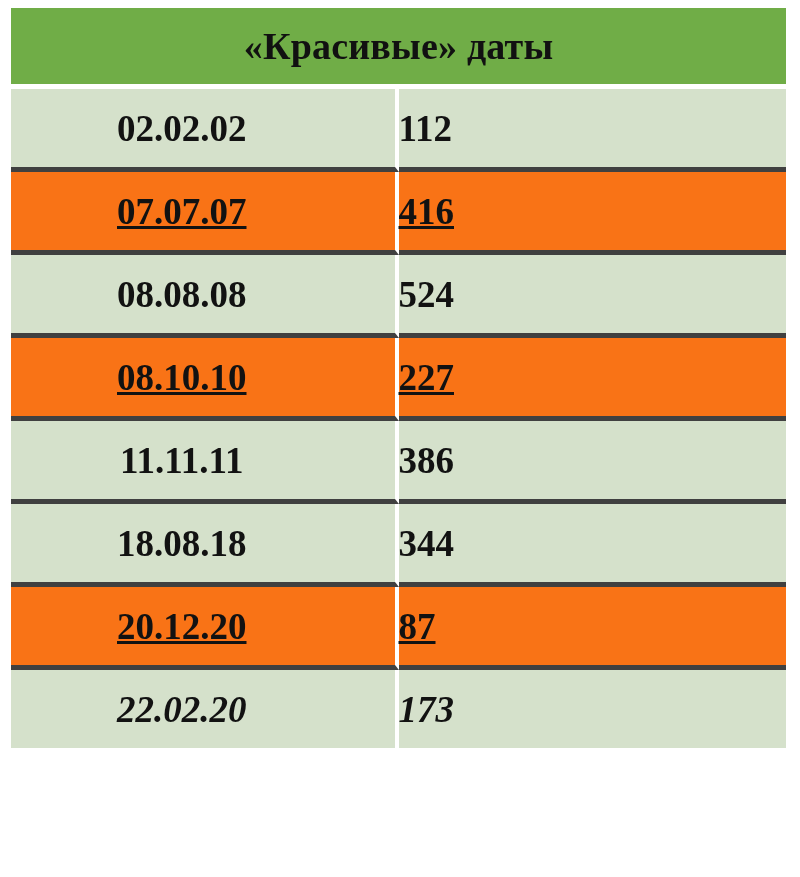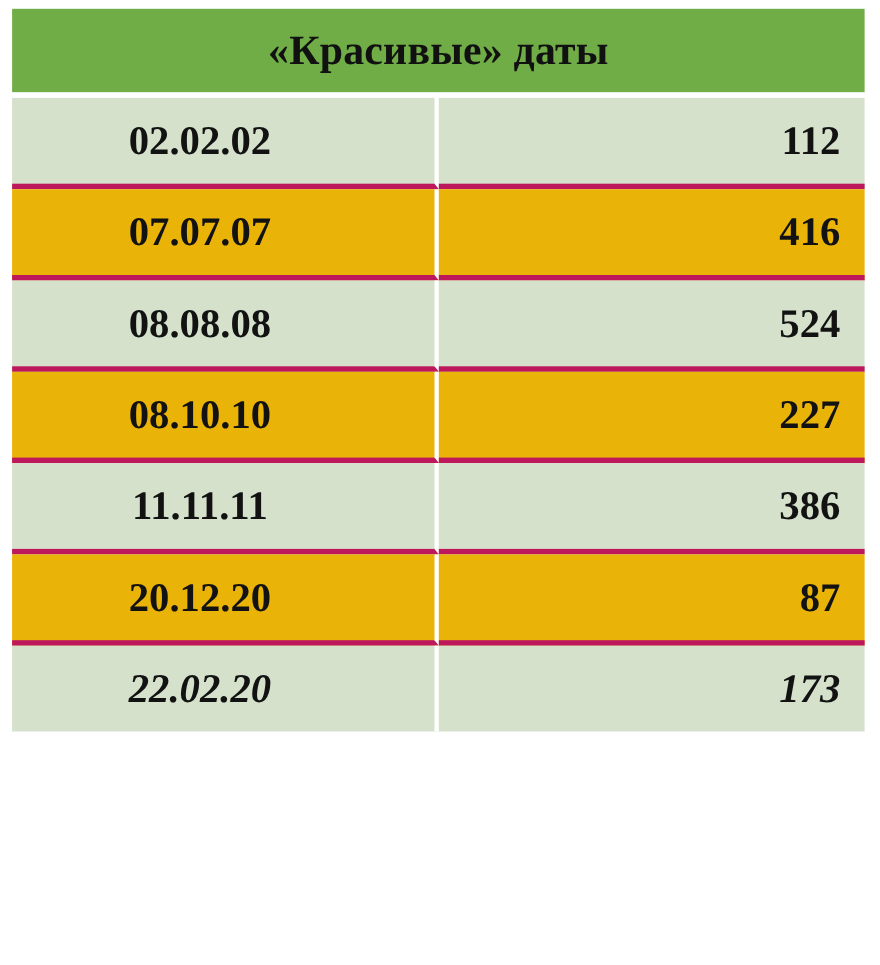--- a/index.html
+++ b/index.html
@@ -50,42 +50,43 @@
   }
 
   .data-row td {
     height: 78px;
     padding: 0;
     vertical-align: middle;
     font-weight: bold;
     font-size: 37px;
     color: #121212;
     line-height: 1;
-    border-bottom: 5px solid #be185d;
+    border-bottom: 5px solid #404040;
   }
 
   .data-row td.col-date {
     width: 389px;
     text-align: center;
     border-right: 4px solid #ffffff;
     padding-right: 42px;
   }
 
   .data-row td.col-value {
     width: 382px;
-    text-align: right;
+    text-align: left;
     padding-right: 22px;
   }
 
   .data-row.shade-dark td {
     background: #D5E1CB;
   }
 
   .data-row.shade-light td {
-    background: #eab308;
+    background: #f97316;
+    text-decoration: underline;
   }
 
   .data-row.last td {
     border-bottom: none;
     font-style: italic;
   }
 </style>
 </head>
 <body>
 
@@ -112,20 +113,24 @@
         <td class="col-value">524</td>
       </tr>
       <tr class="data-row shade-light">
         <td class="col-date">08.10.10</td>
         <td class="col-value">227</td>
       </tr>
       <tr class="data-row shade-dark">
         <td class="col-date">11.11.11</td>
         <td class="col-value">386</td>
       </tr>
+      <tr class="data-row shade-dark">
+        <td class="col-date">18.08.18</td>
+        <td class="col-value">344</td>
+      </tr>
       <tr class="data-row shade-light">
         <td class="col-date">20.12.20</td>
         <td class="col-value">87</td>
       </tr>
       <tr class="data-row shade-dark last">
         <td class="col-date">22.02.20</td>
         <td class="col-value">173</td>
       </tr>
     </tbody>
   </table>

